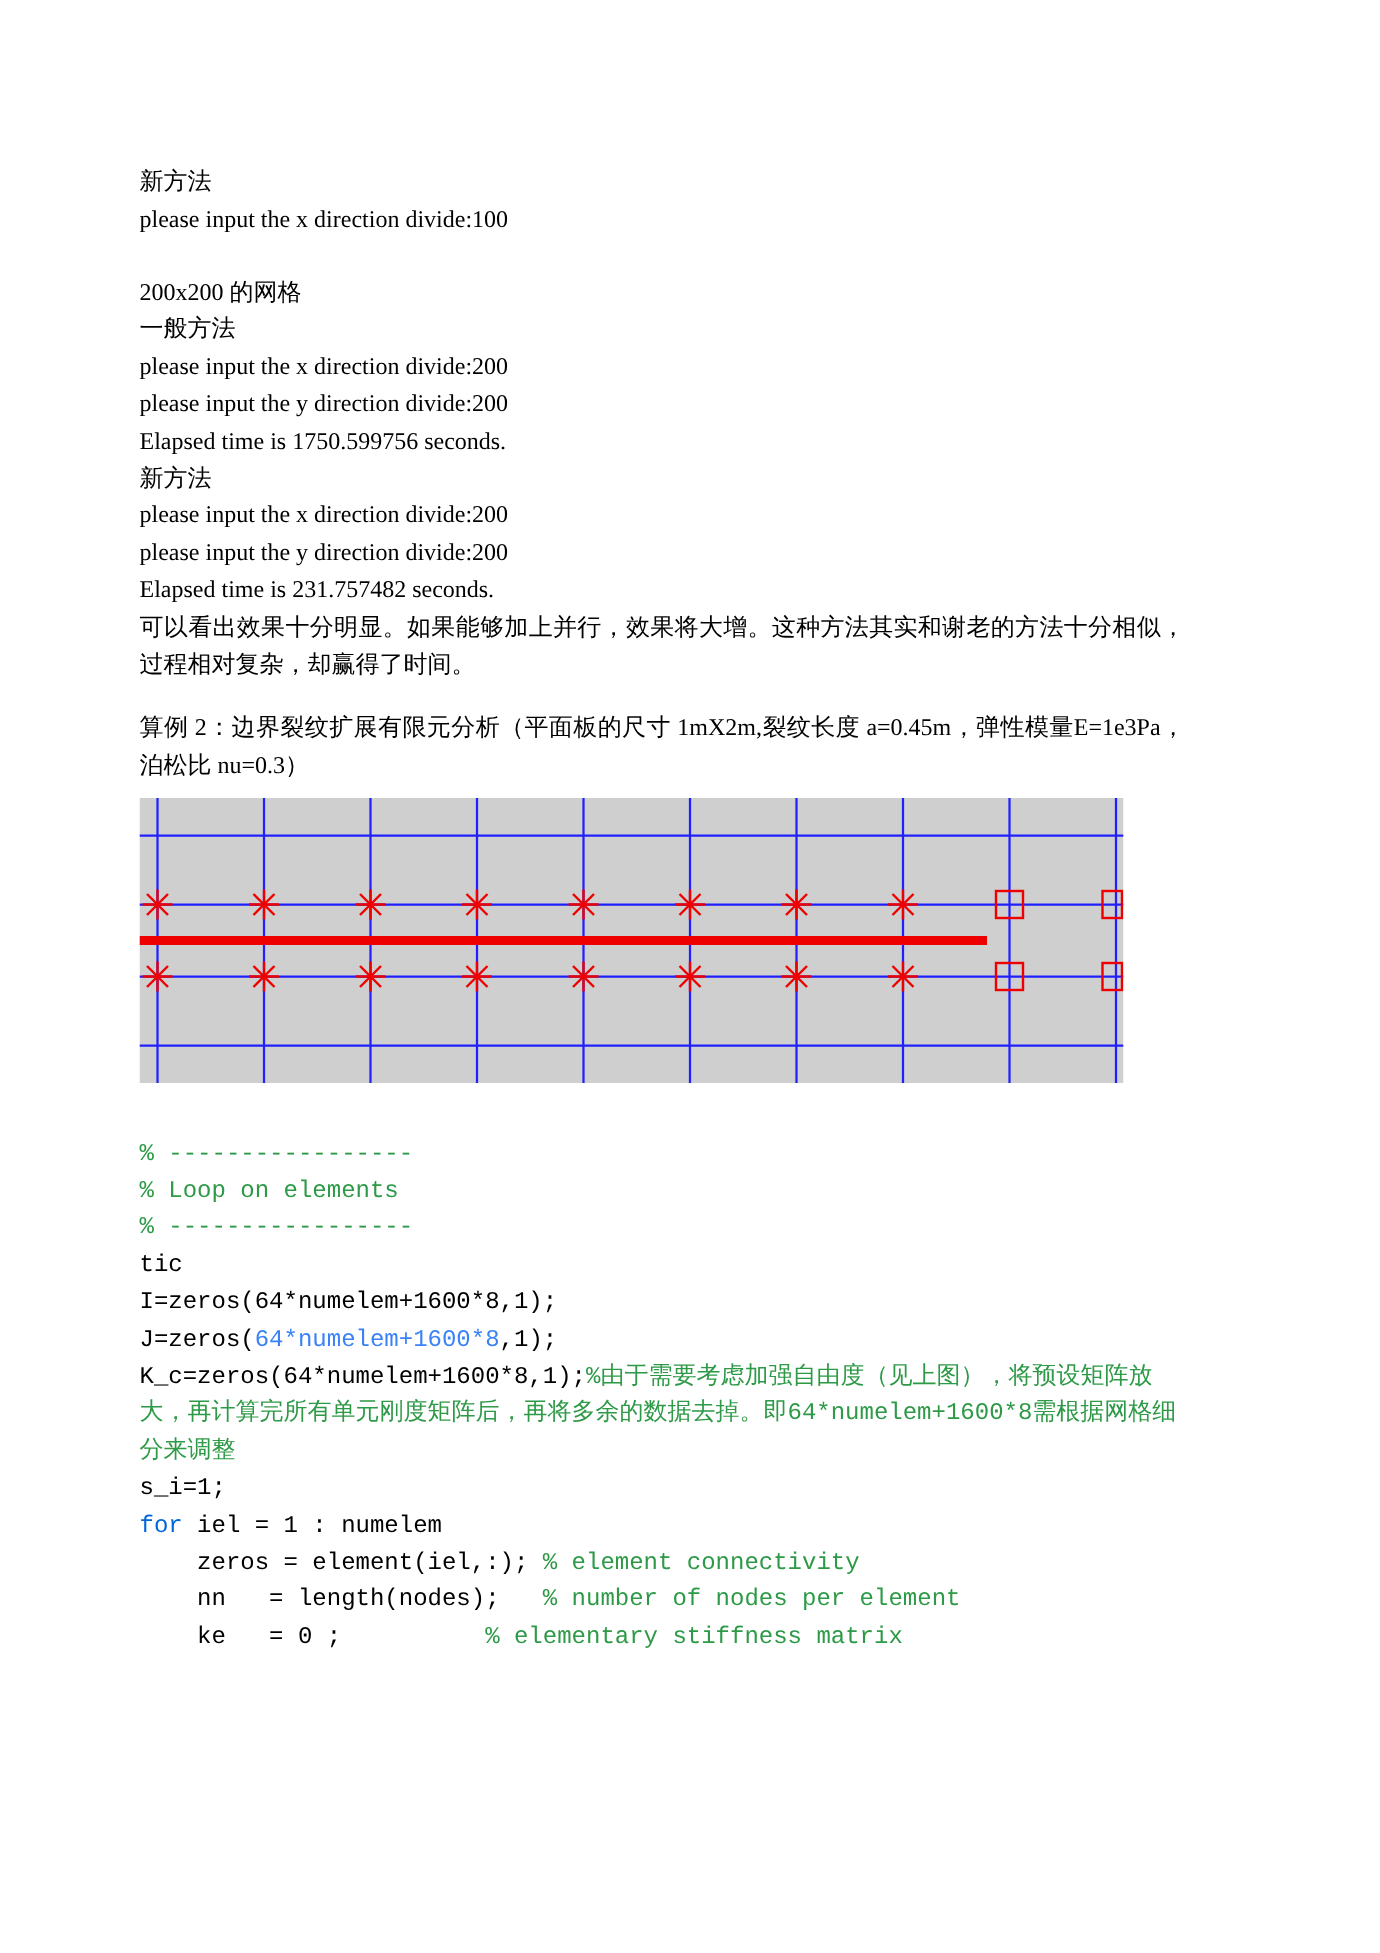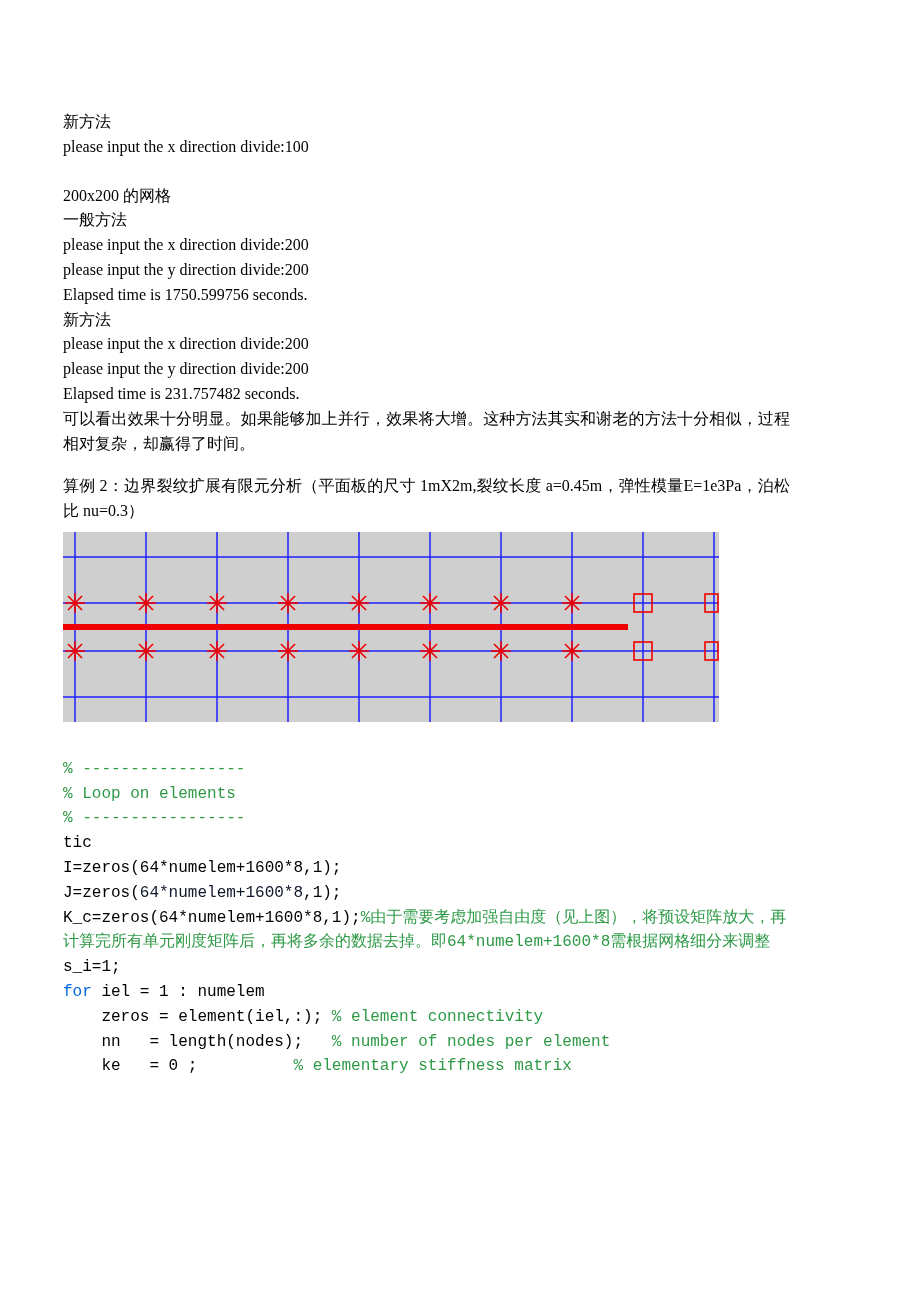--- a/index.html
+++ b/index.html
@@ -3,41 +3,41 @@
 <meta charset="utf-8">
 <style>
   body {
     margin: 0;
     padding: 0;
     background: #ffffff;
     width: 920px;
     font-family: "Times New Roman", serif;
   }
   .page {
-    padding: 110px 130px 0 63px;
+    padding: 110px 130px 0 93px;
     font-size: 16px;
     line-height: 1.55;
     color: #000;
   }
   .figure {
     margin-top: 8px;
     margin-bottom: 10px;
     width: 656px;
     height: 190px;
     display: block;
   }
   .code {
     font-family: "Courier New", monospace;
     font-size: 16px;
     line-height: 1.55;
     white-space: pre;
   }
   .comment { color: #2e9a47; }
   .keyword { color: #0066dd; margin-top: 48px; }
-  .red { color: #0f172a; }
+  .red { color: #3b82f6; }
   .justify { text-align: justify; }
 </style>
 </head>
 <body>
 
 <div class="page">
 
   <div>新方法</div>
   <div>please input the x direction divide:100</div>
 

